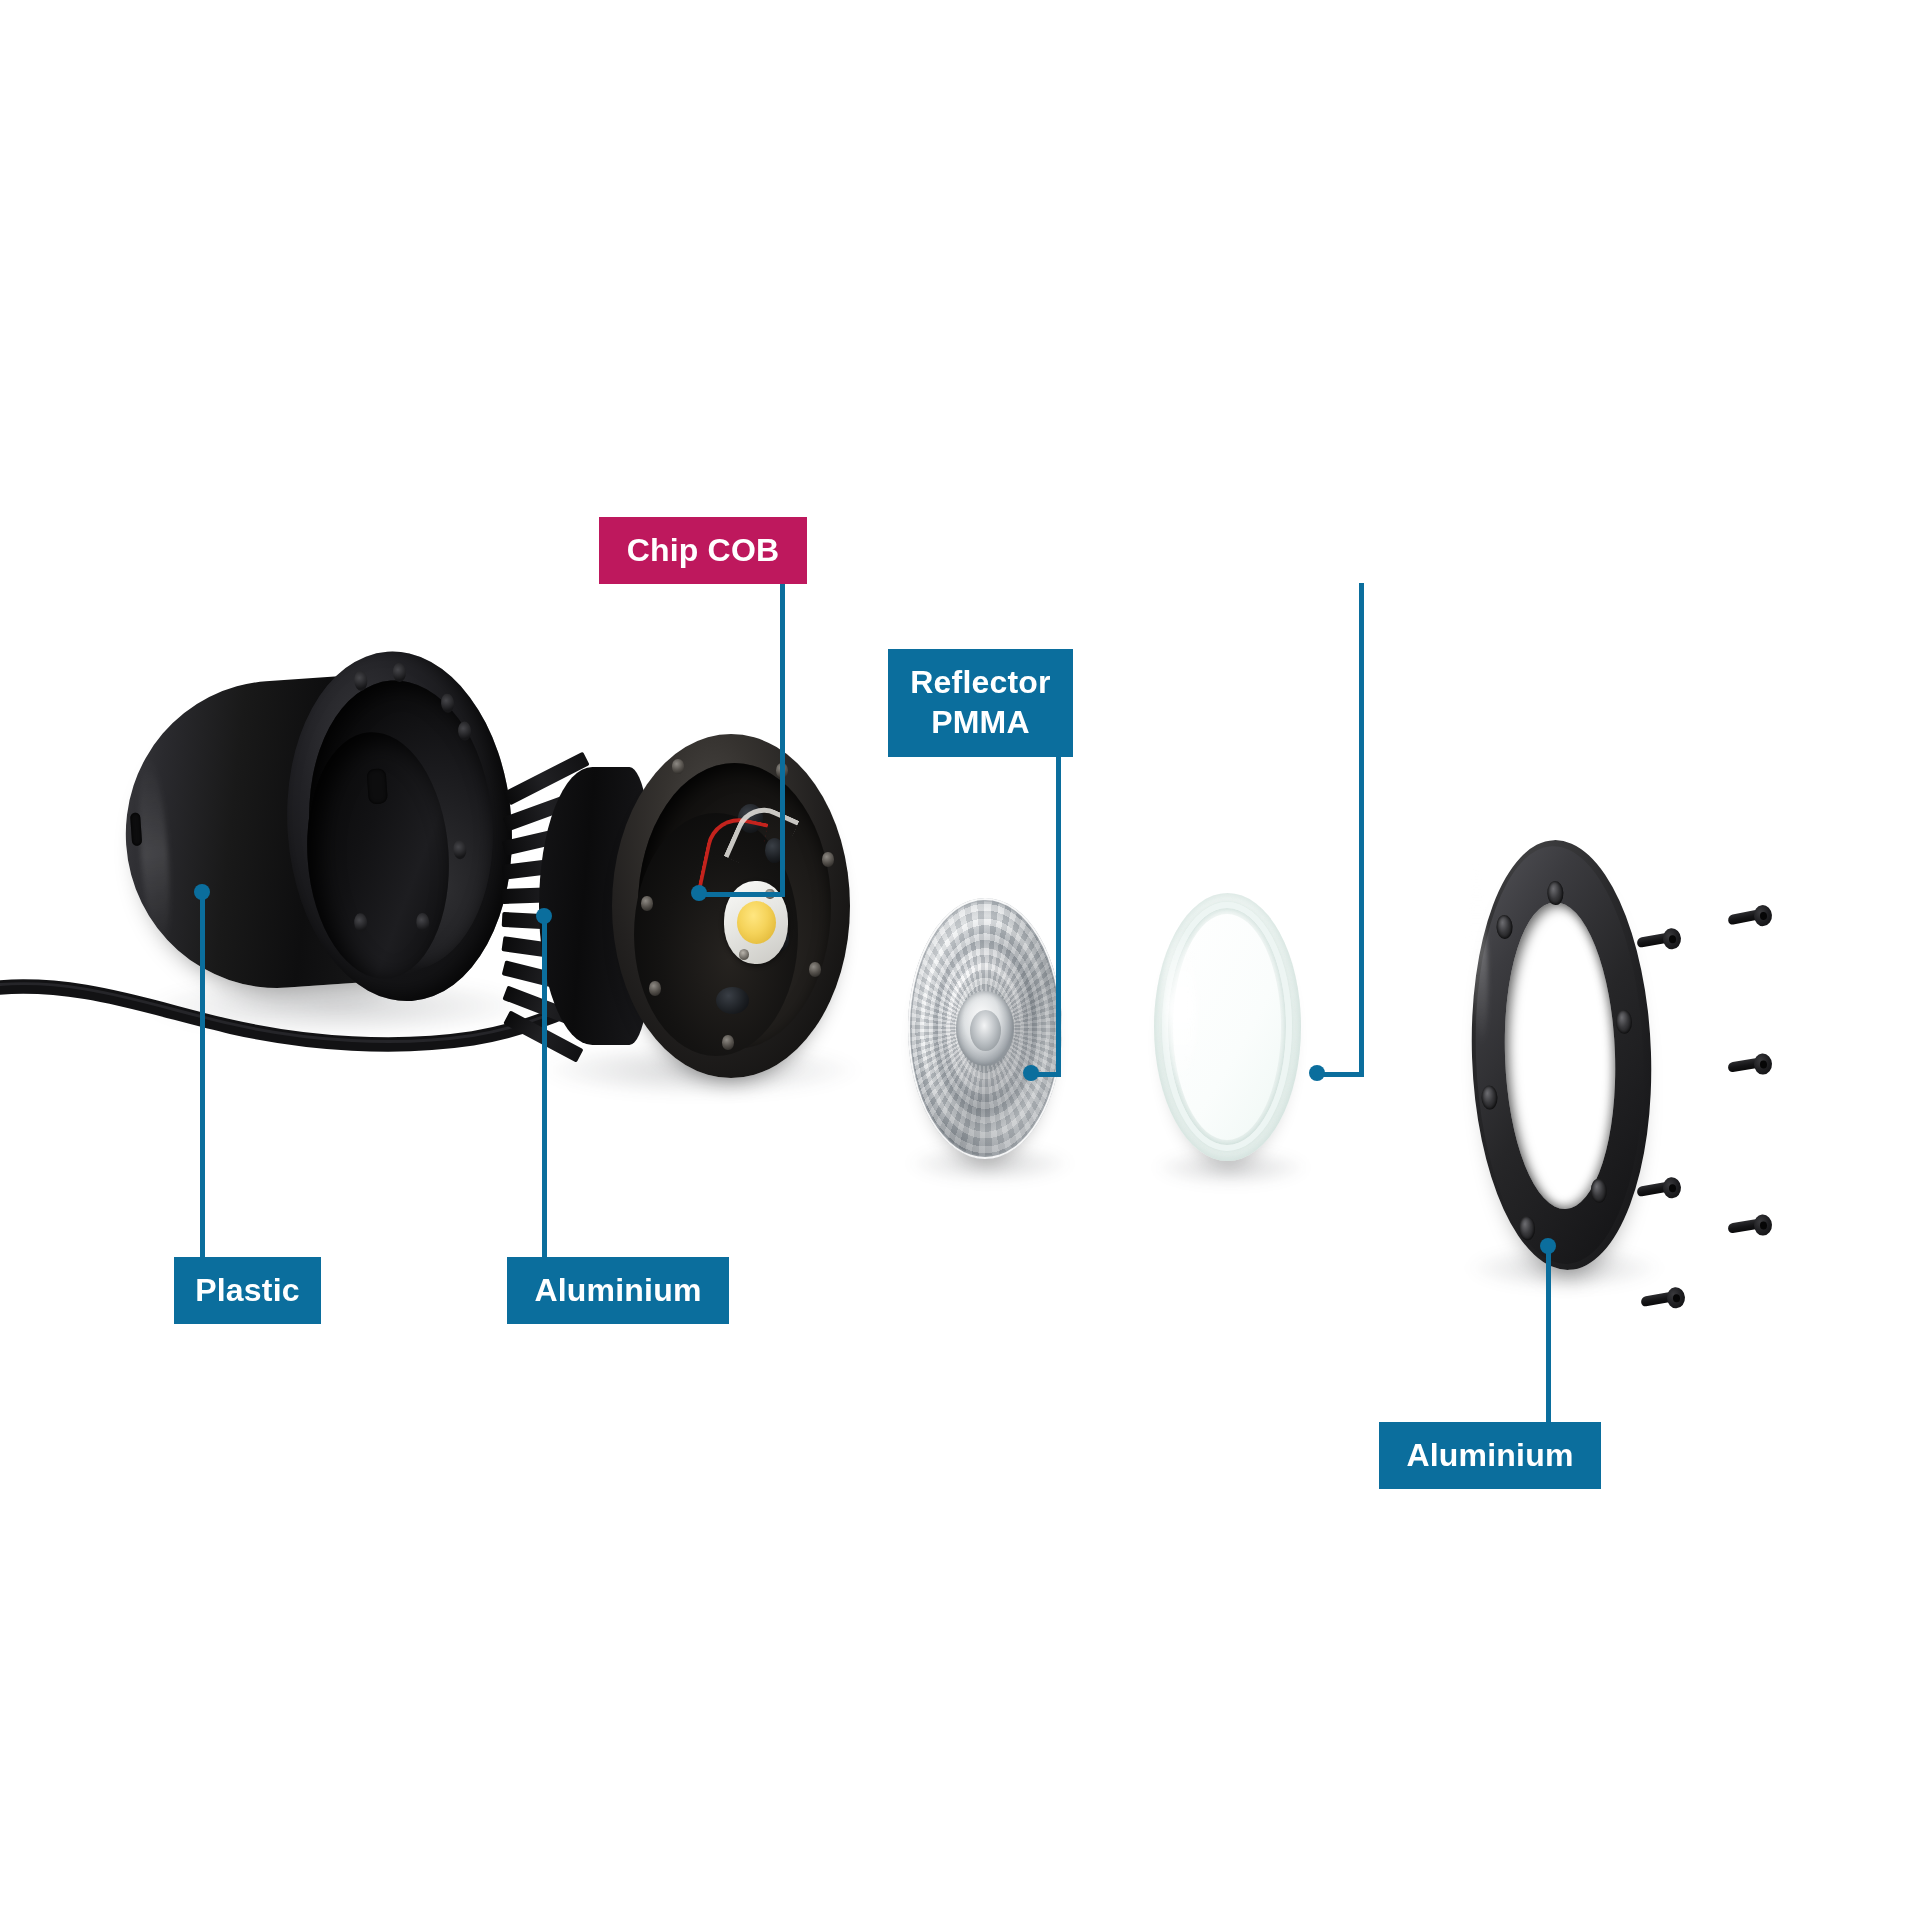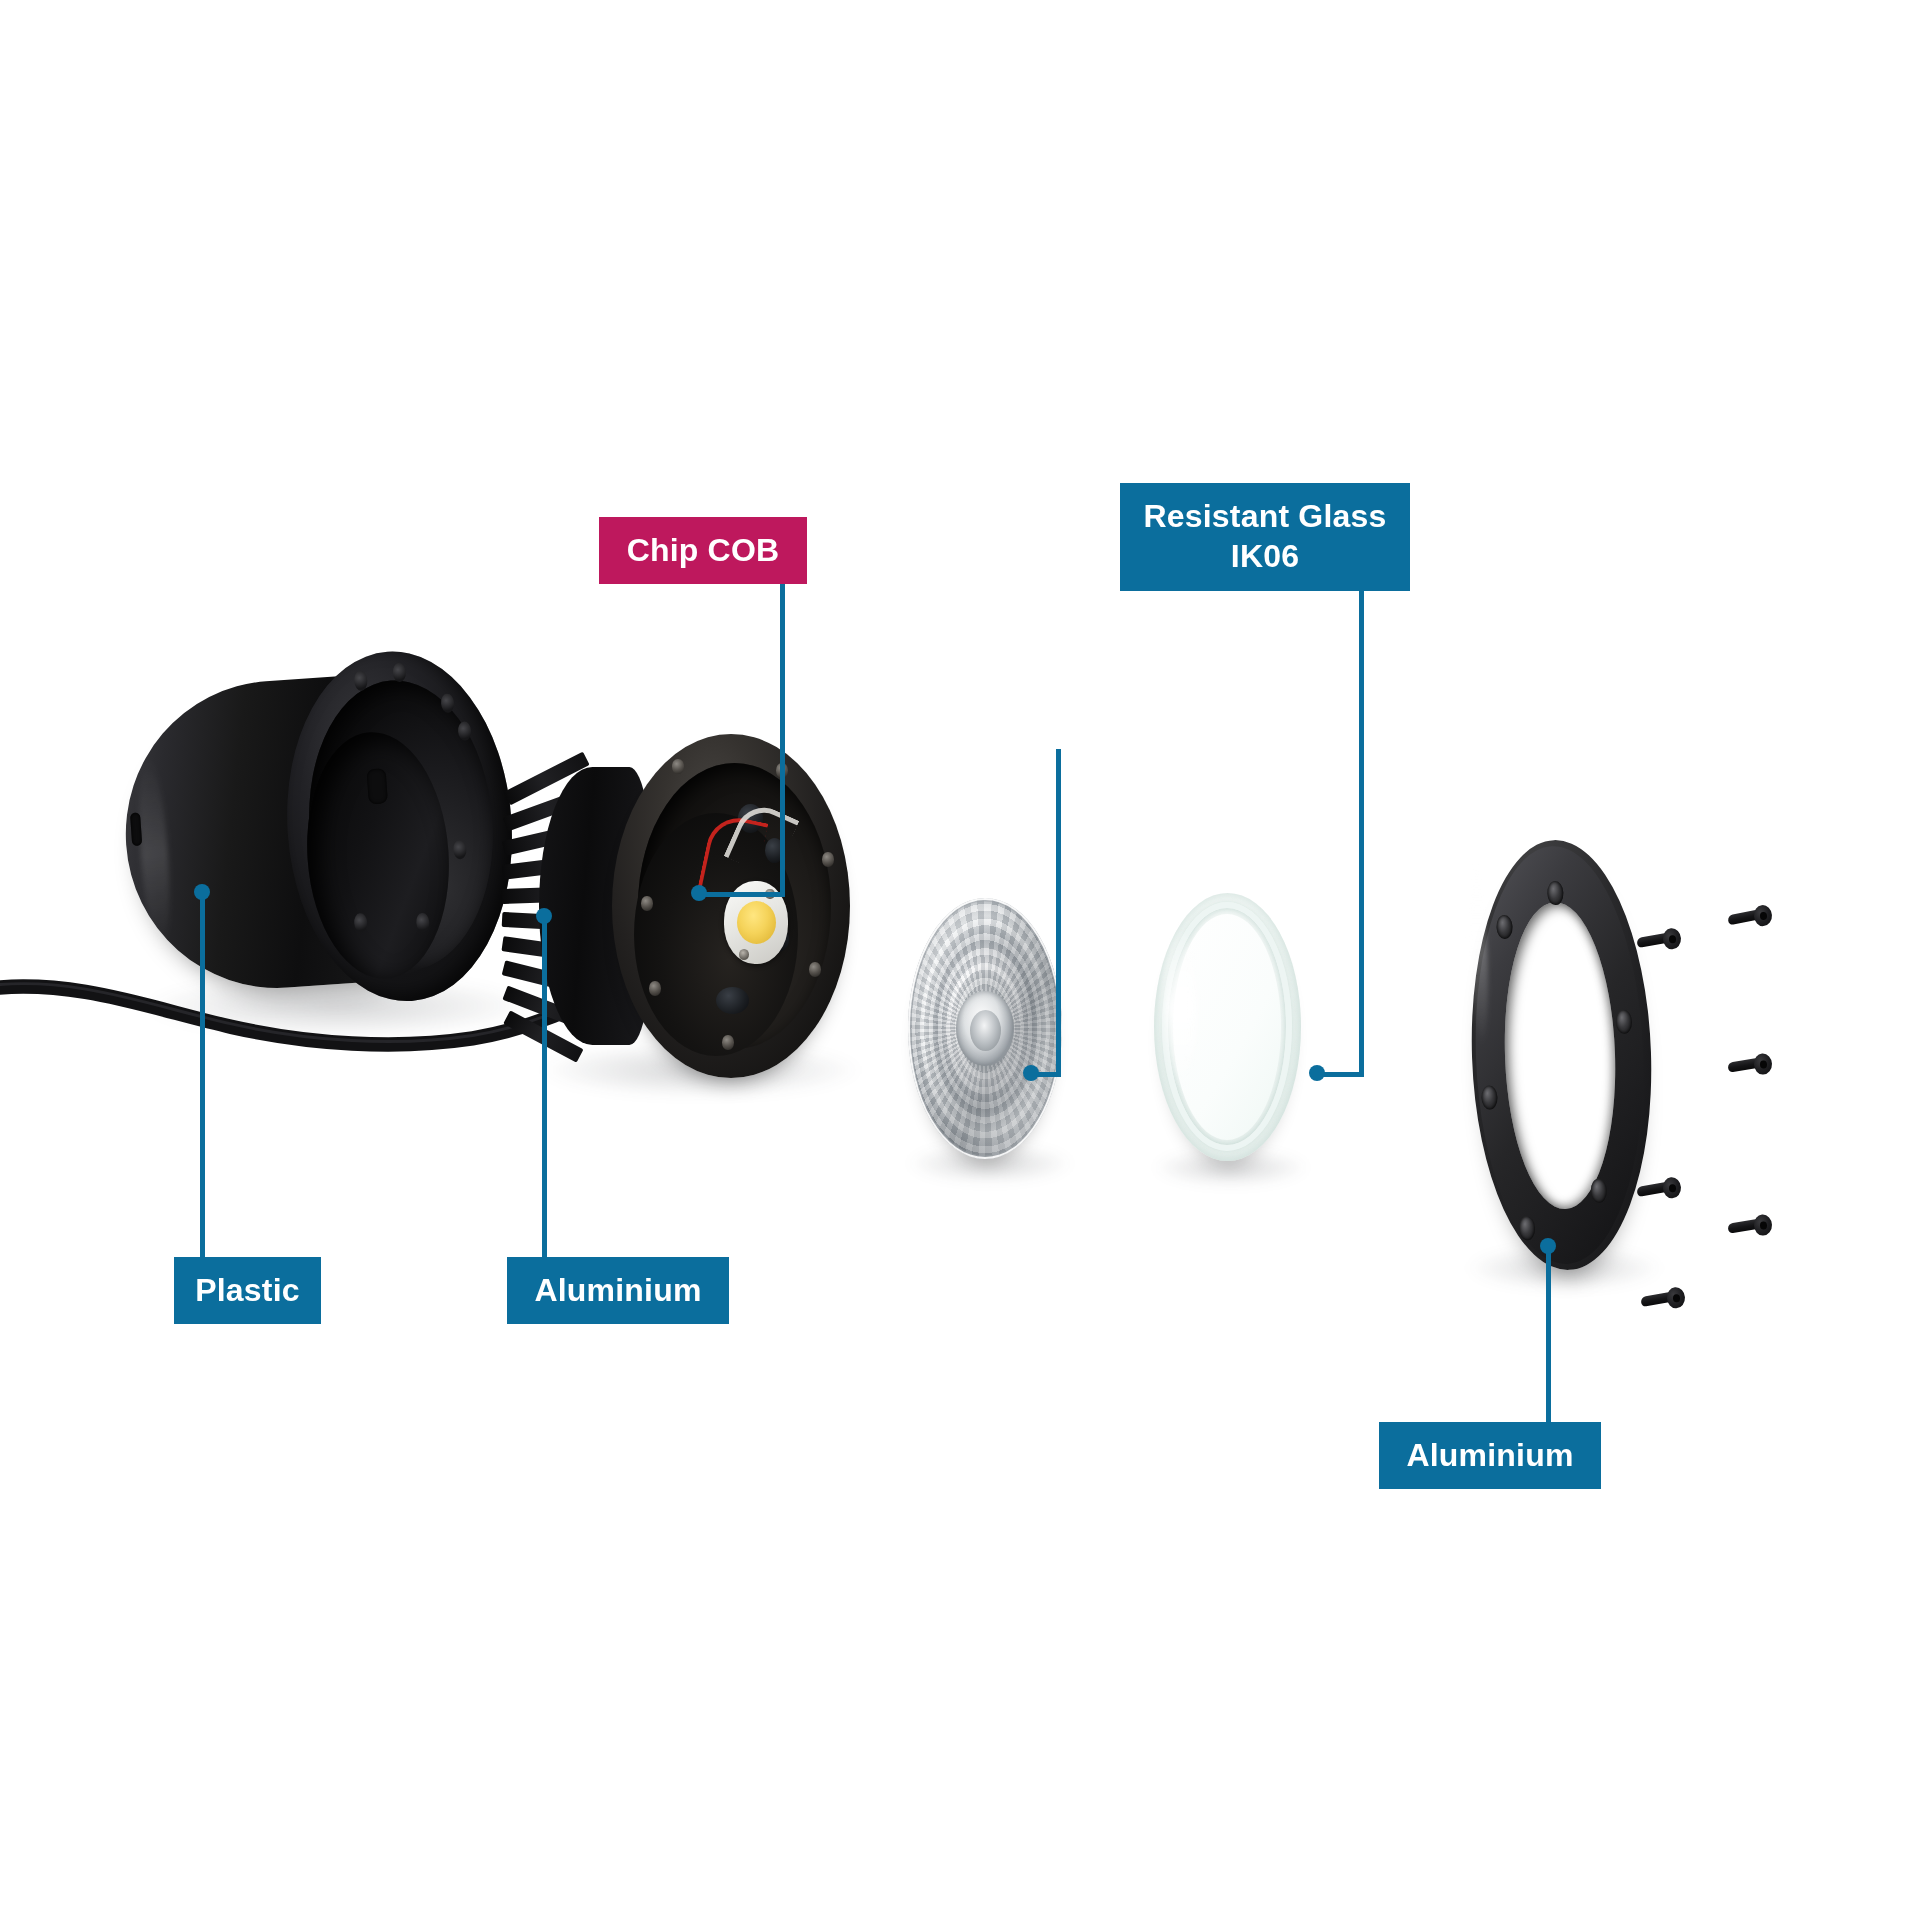--- a/index.html
+++ b/index.html
@@ -568,23 +568,23 @@
   <div class="dot" style="left: 194px; top: 884px; background: rgb(11, 110, 157);"></div>
 
   <div class="leader leader-v" style="left: 542px; top: 919px; height: 340px; background: rgb(11, 110, 157);"></div>
   <div class="dot" style="left: 536px; top: 908px; background: rgb(11, 110, 157);"></div>
 
   <div class="leader leader-v" style="left: 1546px; top: 1249px; height: 175px; background: rgb(11, 110, 157);"></div>
   <div class="dot" style="left: 1540px; top: 1238px; background: rgb(11, 110, 157);"></div>
 
   <div class="label-box" id="label-chip-cob" style="left: 599px; top: 517px; width: 208px; background: #be185d;">Chip COB</div>
 
-
-  <div class="label-box" id="label-glass" style="left: 1120px; top: 483px; width: 290px; background: rgb(11, 110, 157);">Resistant Glass
-IK06</div>
+  <div class="label-box" id="label-reflector" style="left: 888px; top: 649px; width: 185px; background: rgb(11, 110, 157);">Reflector
+PMMA</div>
+
 
   <div class="label-box" id="label-plastic" style="left: 174px; top: 1257px; width: 147px; background: rgb(11, 110, 157);">Plastic</div>
 
   <div class="label-box" id="label-aluminium-heatsink" style="left: 507px; top: 1257px; width: 222px; background: rgb(11, 110, 157);">Aluminium</div>
 
   <div class="label-box" id="label-aluminium-bezel" style="left: 1379px; top: 1422px; width: 222px; background: rgb(11, 110, 157);">Aluminium</div>
 
 </div>
 
 

